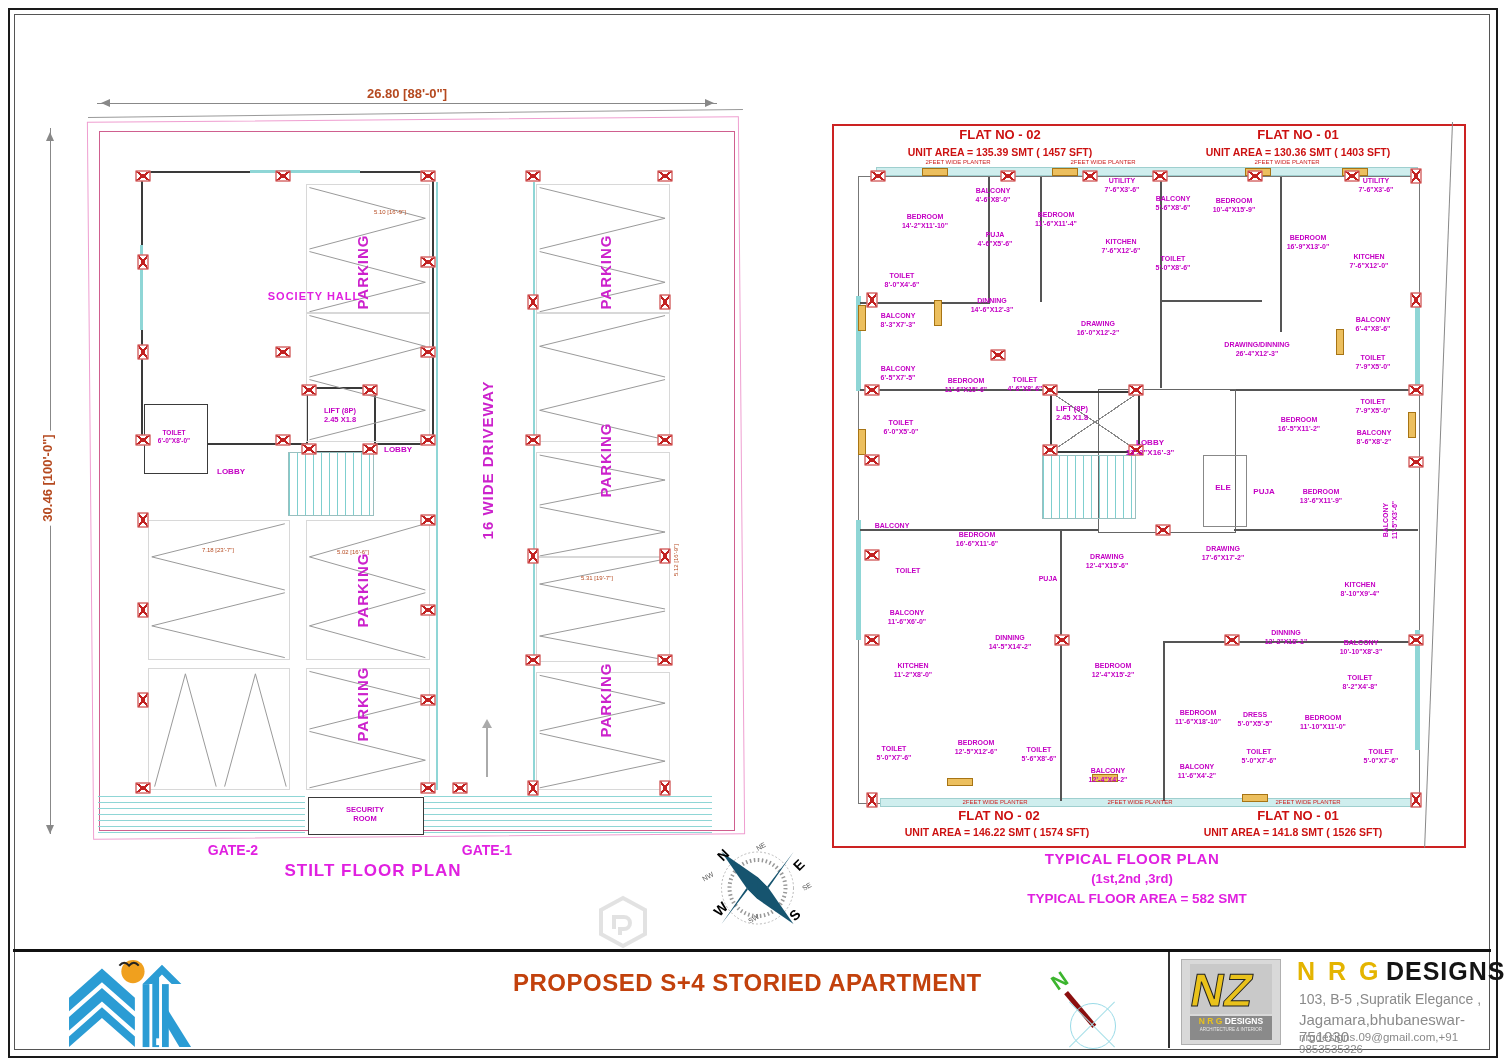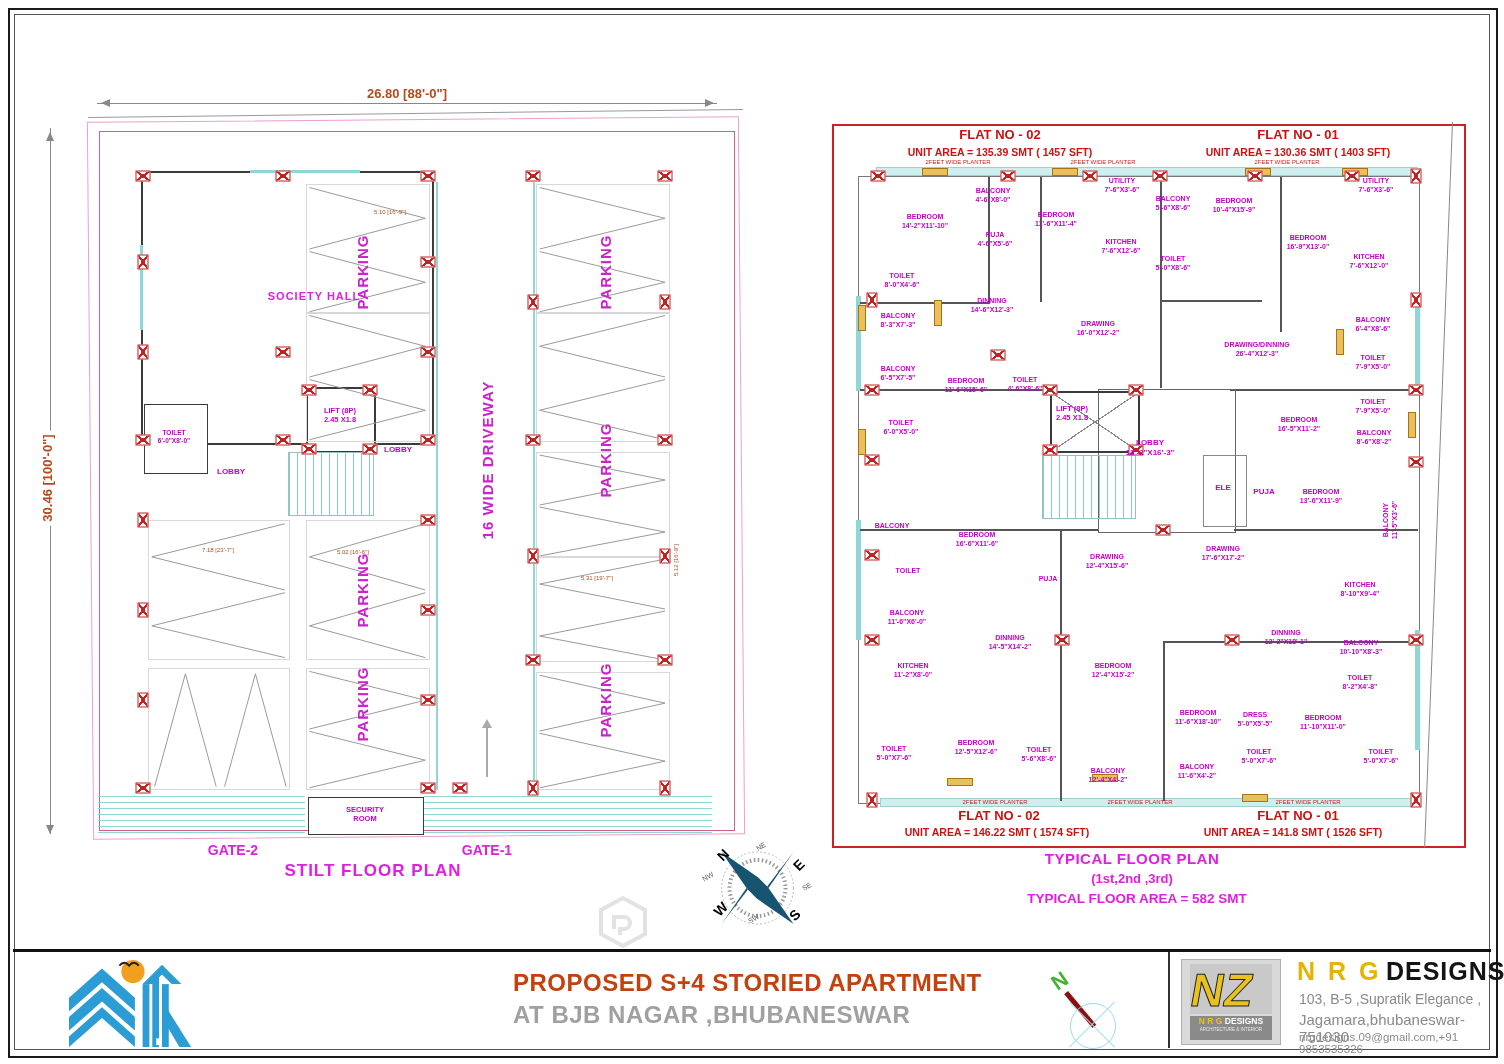--- a/index.html
+++ b/index.html
@@ -432,21 +432,20 @@
         <rect x="92" y="20" width="7" height="73"></rect>
         <rect x="102" y="28" width="7" height="65"></rect>
         <polygon points="82,28 102,8 122,28 112,28 102,18 92,28"></polygon>
         <polygon points="104,48 132,93 120,93 104,66"></polygon>
       </g>
       <rect x="36" y="84" width="7" height="7" fill="#fff"></rect>
       <rect x="96" y="84" width="6" height="7" fill="#fff"></rect>
     </svg>
 
     <div class="abs" style="left:500px;top:20px;font-size:24px;font-weight:bold;color:#c2410c;letter-spacing:.5px;">PROPOSED S+4 STORIED APARTMENT</div>
-    <div class="abs" style="left:500px;top:52px;font-size:24px;font-weight:bold;color:#a0a0a0;letter-spacing:.5px;">AT  BJB NAGAR ,BHUBANESWAR</div>
 
     <div class="abs" style="left:1015px;top:8px;width:140px;height:88px;">
       <div class="abs" style="left:24px;top:12px;font-size:21px;font-weight:bold;color:#3cb52e;transform:rotate(-35deg);">N</div>
       <div class="abs" style="left:40px;top:34px;width:44px;height:5px;background:#8b0f0f;transform:rotate(50deg);transform-origin:0 0;"></div>
       <div class="abs" style="left:42px;top:46px;width:44px;height:44px;border:1.5px solid #9adbe8;border-radius:50%;"></div>
       <div class="abs" style="left:32px;top:67px;width:64px;height:1px;background:#a5dfe8;transform:rotate(45deg);"></div>
       <div class="abs" style="left:32px;top:67px;width:64px;height:1px;background:#a5dfe8;transform:rotate(-45deg);"></div>
     </div>
 
     <div class="abs" style="left:1155px;top:3px;width:2px;height:96px;background:#333;"></div>

